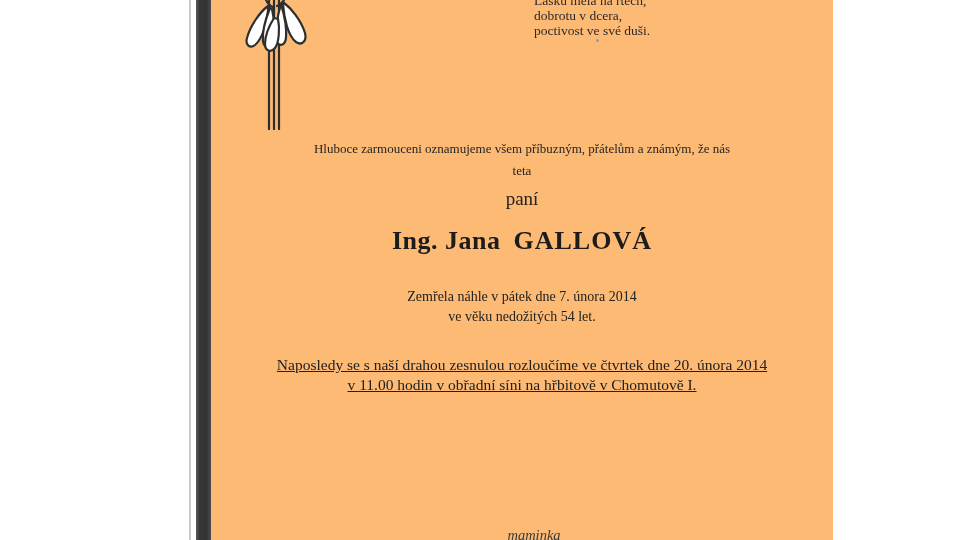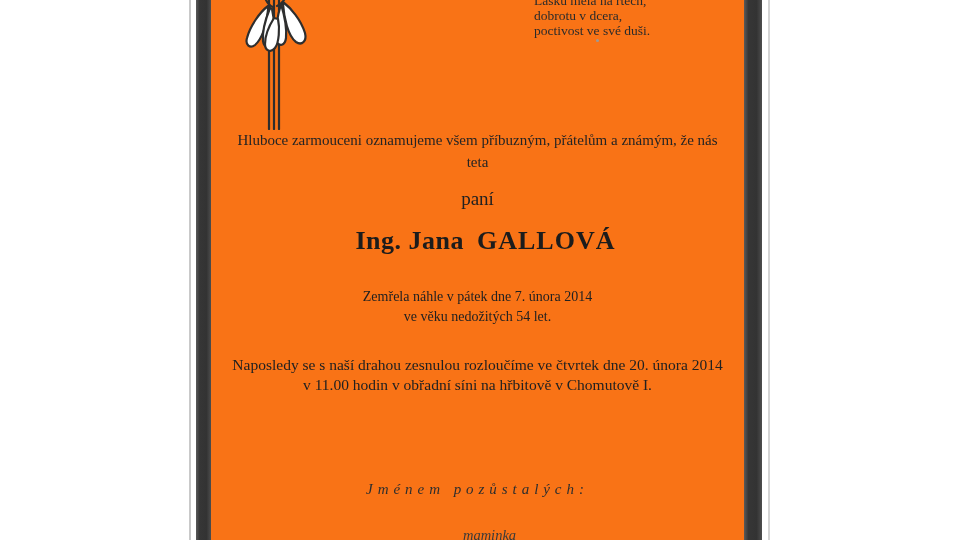--- a/index.html
+++ b/index.html
@@ -34,23 +34,23 @@
     bottom: 0;
     background: linear-gradient(90deg, #5a5a5a 0%, #363636 25%, #333333 70%, #4d4d4d 100%);
   }
   .frame-bar.left  { left: 196px; width: 15px; }
   .frame-bar.right { left: 744px; width: 18px; }
 
   .paper {
     position: absolute;
     left: 211px;
     top: 0;
-    width: 533px;
+    width: 622px;
     height: 540px;
-    background: #f97316;
+    background: #fdba74;
     color: #212121;
   }
   .abs { position: absolute; }
 
   .verse {
     left: 323px;            
     top: -7px;
     text-align: left;
     font-size: 13.5px;
     line-height: 15px;
@@ -62,47 +62,47 @@
     top: 0;
     width: 76px;
     height: 130px;
   }
   .centered {
     left: 0;
     width: 100%;
     text-align: center;
   }
   .announcement {
-    top: 130px;
-    font-size: 15px;
+    top: 138px;
+    font-size: 13px;
     line-height: 21.5px;
     color: #242424;
   }
   .salutation {
     top: 188px;
     font-size: 19px;
   }
   .deceased-name {
     top: 226px;
     font-size: 26px;
     font-weight: bold;
     letter-spacing: 0.5px;
     color: #1c1c1c;
-    padding-left: 8px;
   }
   .deceased-name .surname { margin-left: 13px; letter-spacing: 1px; }
   .death-info {
     top: 287px;
     font-size: 14px;
     line-height: 19.5px;
   }
   .farewell {
     top: 355px;
     font-size: 15.5px;
     line-height: 20px;
+    text-decoration: underline;
   }
   .dateline {
     top: 438px;
     font-size: 13.5px;
   }
   .signoff {
     top: 481px;
     font-size: 15px;
     font-style: italic;
     letter-spacing: 0.33em;
@@ -180,18 +180,17 @@
       <div class="nowrap">Zemřela náhle v pátek dne 7. února 2014</div>
       <div class="nowrap">ve věku nedožitých 54 let.</div>
     </div>
 
     <div class="abs centered farewell">
       <div class="nowrap">Naposledy se s naší drahou zesnulou rozloučíme ve čtvrtek dne 20. února 2014</div>
       <div class="nowrap">v 11.00 hodin v obřadní síni na hřbitově v Chomutově I.</div>
     </div>
 
 
-    <div class="abs centered signoff">Jménem pozůstalých:</div>
 
     <div class="abs centered mourner">maminka</div>
 
   </div>
 </div>
 
 </body></html>

